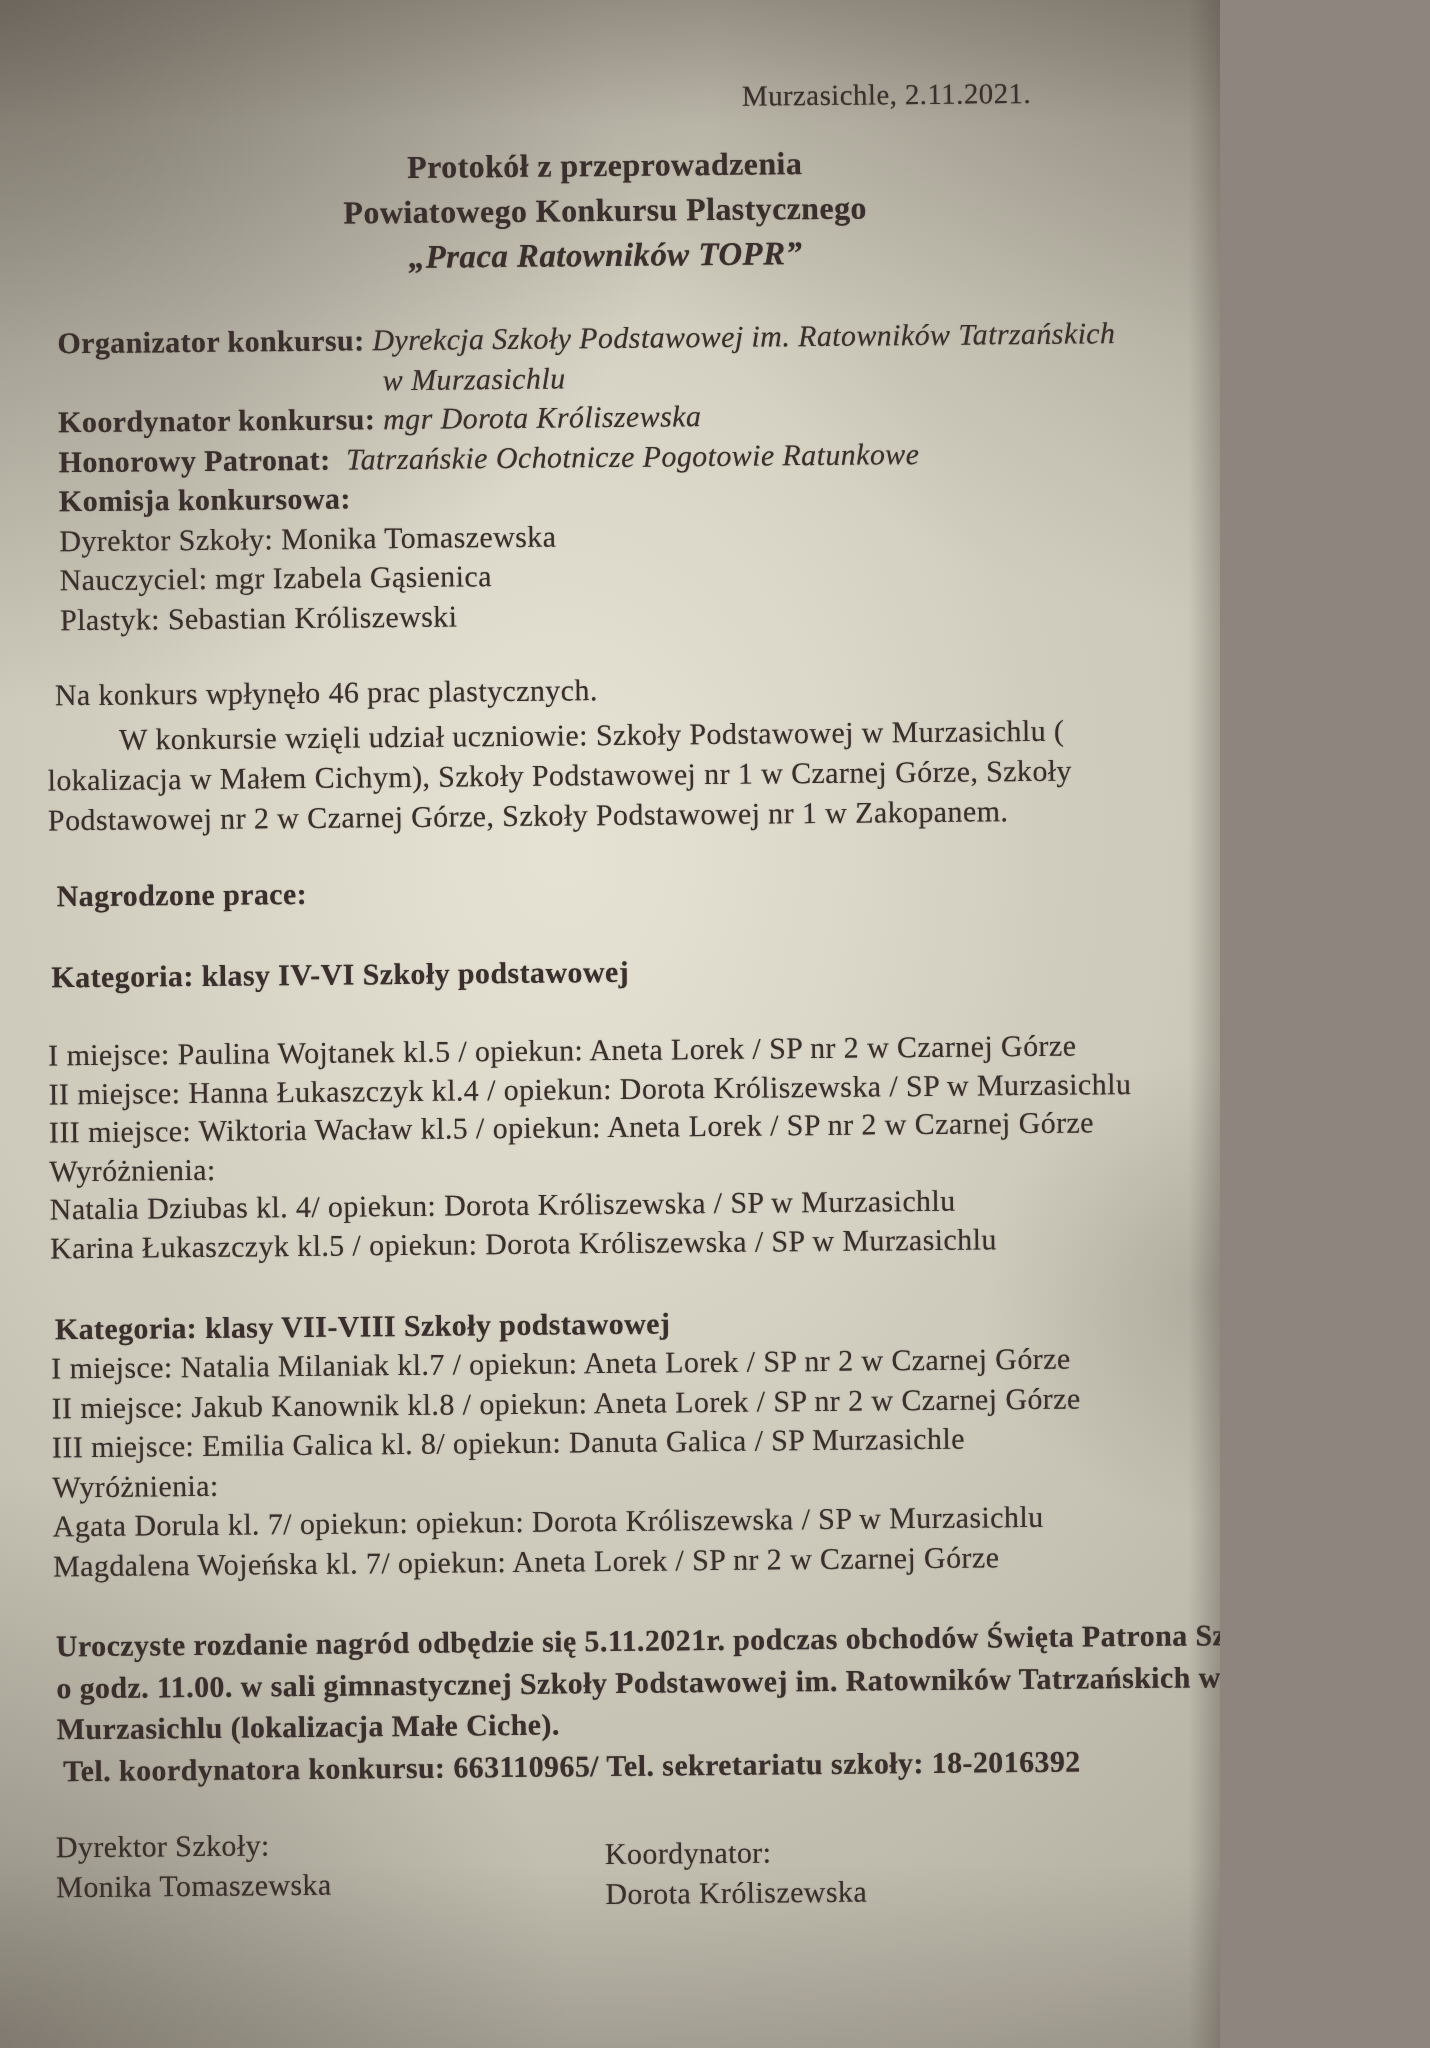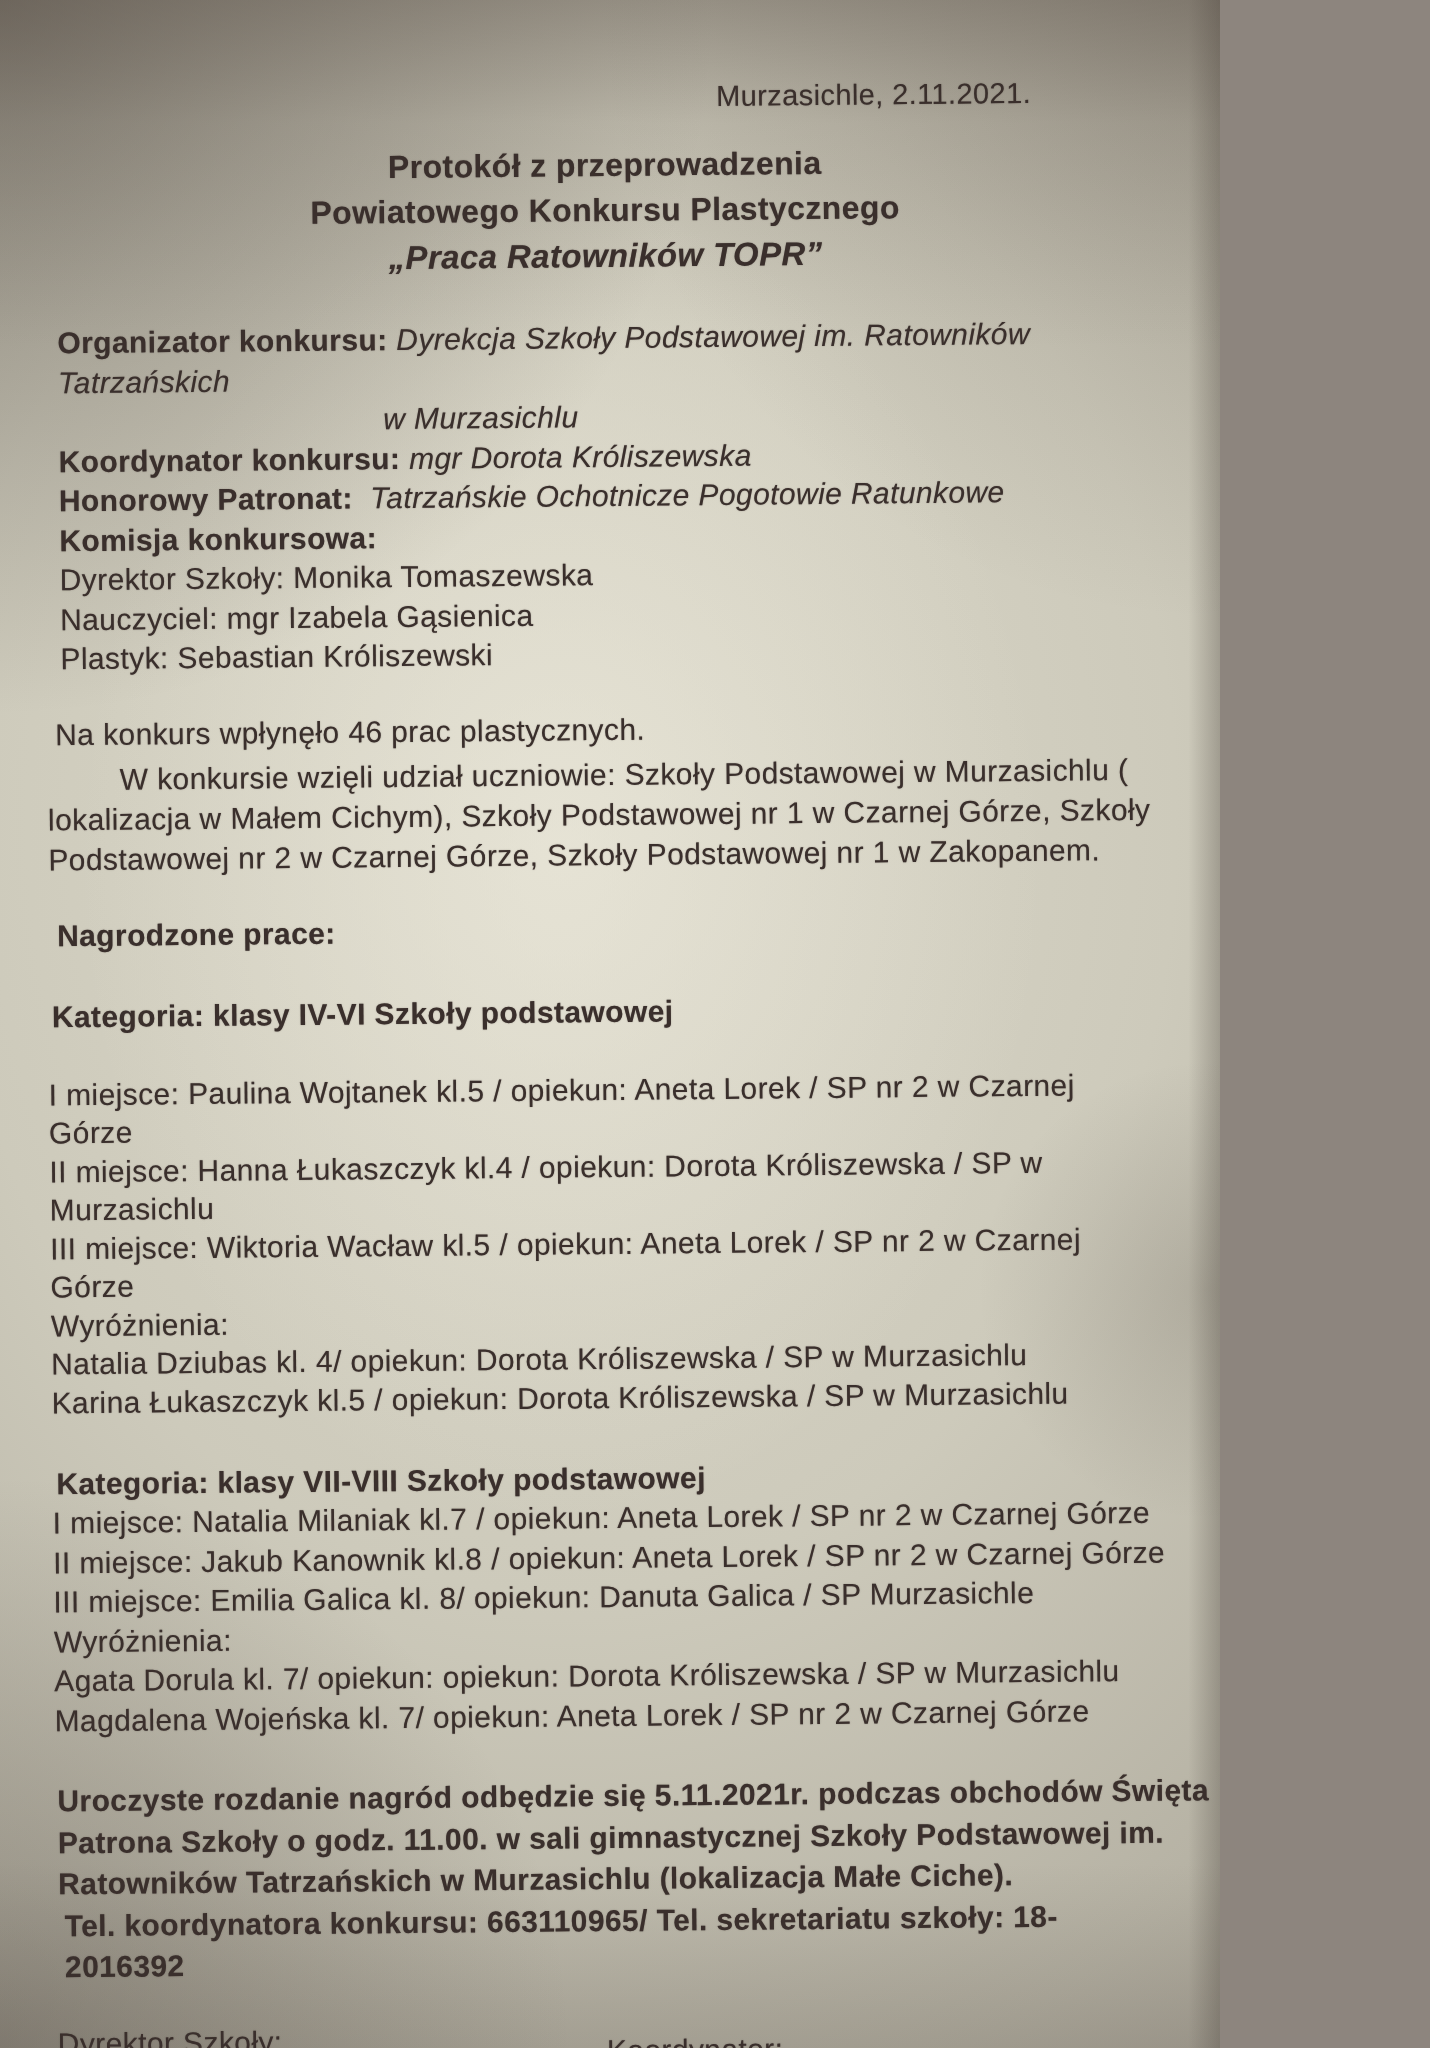--- a/index.html
+++ b/index.html
@@ -5,21 +5,21 @@
   html, body {
     margin: 0;
     padding: 0;
     background: #8d857e;
   }
   .photo {
     position: relative;
     width: 1220px;
     height: 2048px;
     overflow: hidden;
-    font-family: Liberation Sans, sans-serif;
+    font-family: Liberation Serif, serif;
     color: #3a2f2c;
     background:
       linear-gradient(to bottom, rgba(84,74,66,0.42) 0%, rgba(84,74,66,0.14) 6%, rgba(0,0,0,0) 17%),
       radial-gradient(circle at 0% 0%, rgba(58,50,44,0.48) 0%, rgba(0,0,0,0) 30%),
       radial-gradient(circle at 100% 0%, rgba(70,60,52,0.26) 0%, rgba(0,0,0,0) 26%),
       radial-gradient(circle at 0% 100%, rgba(60,52,46,0.30) 0%, rgba(0,0,0,0) 24%),
       radial-gradient(circle at 99% 63%, rgba(70,62,54,0.18) 0%, rgba(0,0,0,0) 13%),
       linear-gradient(to left, rgba(64,57,50,0.30) 0%, rgba(0,0,0,0) 2.6%),
       linear-gradient(to top, rgba(70,62,55,0.20) 0%, rgba(0,0,0,0) 9%),
       radial-gradient(ellipse 55% 45% at 46% 42%, rgba(238,235,222,0.55) 0%, rgba(0,0,0,0) 72%),

